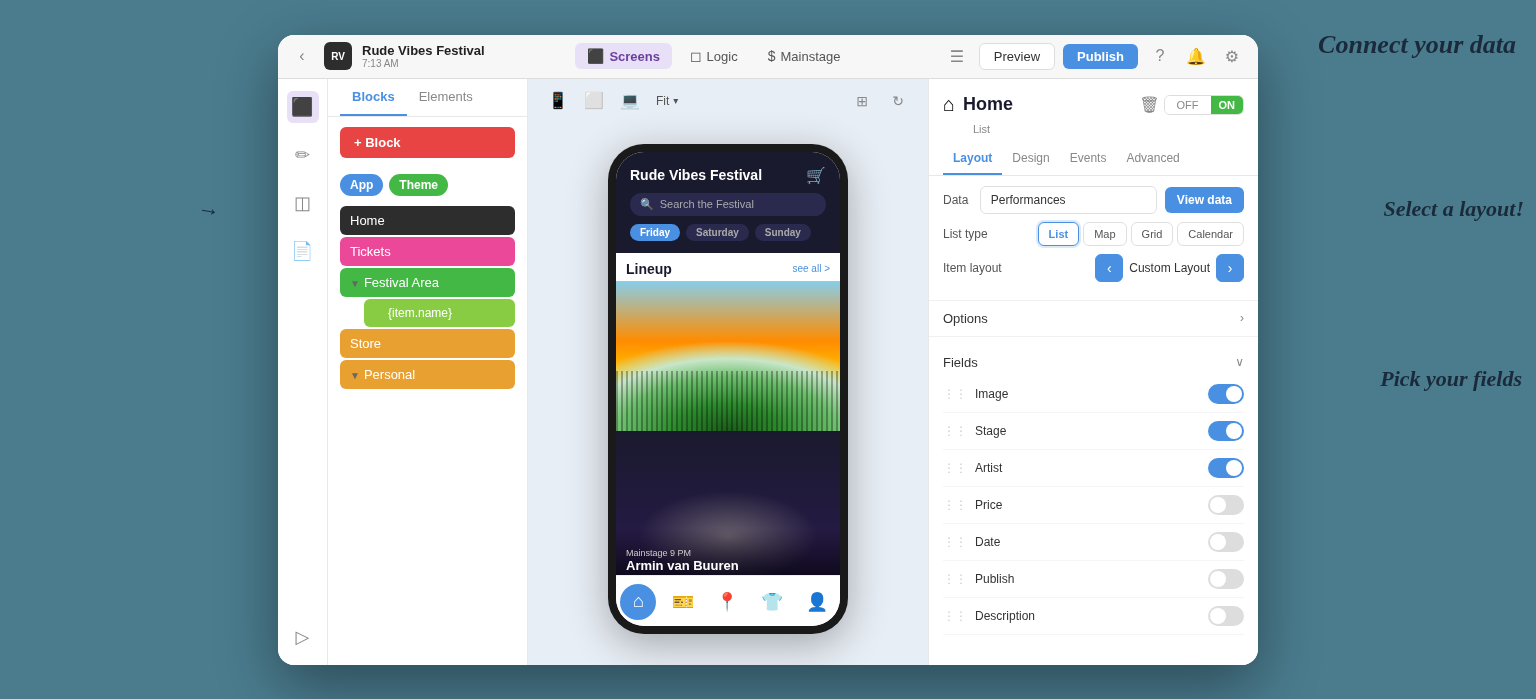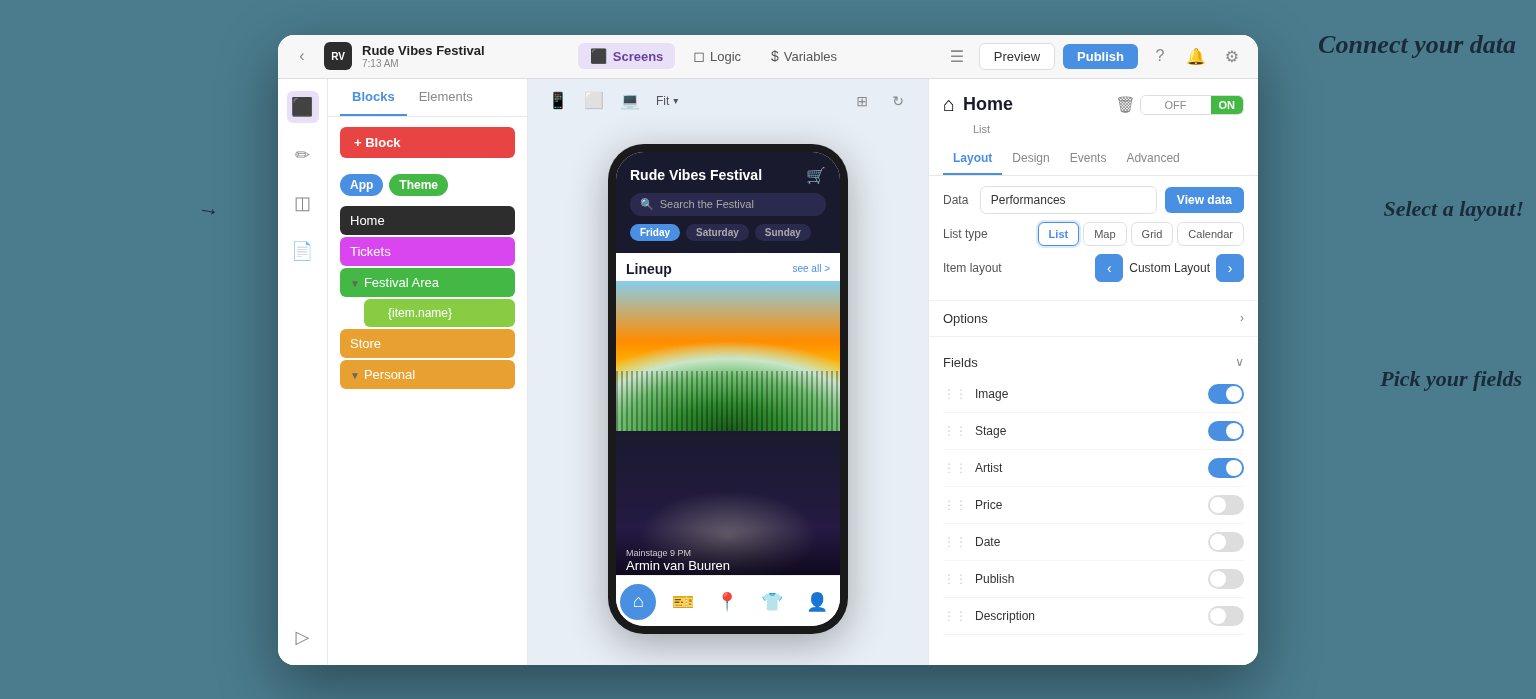--- a/index.html
+++ b/index.html
@@ -269,21 +269,21 @@
       padding: 7px 10px;
       border-radius: 6px;
       font-size: 13px;
       cursor: pointer;
       color: #333;
     }
     .nav-item.active {
       background: #2d2d2d;
       color: white;
     }
-    .nav-item-orange { background: #d946ef; color: white; }
+    .nav-item-orange { background: #ec4899; color: white; }
     .nav-item-green { background: #44b844; color: white; }
     .nav-item-orange2 { background: #e8a030; color: white; }
 
     .nav-item-sub {
       padding: 7px 10px 7px 24px;
       border-radius: 6px;
       font-size: 12px;
       cursor: pointer;
       background: #88cc44;
       color: white;
@@ -505,21 +505,21 @@
       background: linear-gradient(transparent, rgba(0,0,0,0.7));
       padding: 20px 10px 8px;
     }
     .phone-stage-text {
       color: #ccc;
       font-size: 9px;
     }
     .phone-artist-text {
       color: white;
       font-size: 13px;
-      font-weight: 400;
+      font-weight: 700;
     }
     .phone-bottom-nav {
       background: white;
       display: flex;
       align-items: center;
       justify-content: space-around;
       padding: 8px 0 6px;
       border-top: 1px solid #eee;
     }
     .phone-nav-icon {
@@ -581,21 +581,21 @@
     }
     .toggle-group {
       display: flex;
       align-items: center;
       gap: 0;
       border: 1px solid #ddd;
       border-radius: 6px;
       overflow: hidden;
     }
     .toggle-off {
-      padding: 3px 24px;
+      padding: 3px 12px;
       font-size: 11px;
       color: #888;
       background: white;
       cursor: pointer;
       border: none;
     }
     .toggle-on {
       padding: 3px 8px;
       font-size: 11px;
       color: white;
@@ -808,21 +808,21 @@
         <button class="nav-btn active">
           <span class="nav-btn-icon">⬛</span>
           <span>Screens</span>
         </button>
         <button class="nav-btn">
           <span class="nav-btn-icon">◻</span>
           <span>Logic</span>
         </button>
         <button class="nav-btn">
           <span class="nav-btn-icon">$</span>
-          <span>Variables</span>
+          <span>Mainstage</span>
         </button>
       </div>
       <div class="titlebar-right">
         <div class="titlebar-icon-btn">☰</div>
         <button class="btn-preview">Preview</button>
         <button class="btn-publish">Publish</button>
         <div class="titlebar-icon-btn">?</div>
         <div class="titlebar-icon-btn">🔔</div>
         <div class="titlebar-icon-btn">⚙</div>
       </div>

